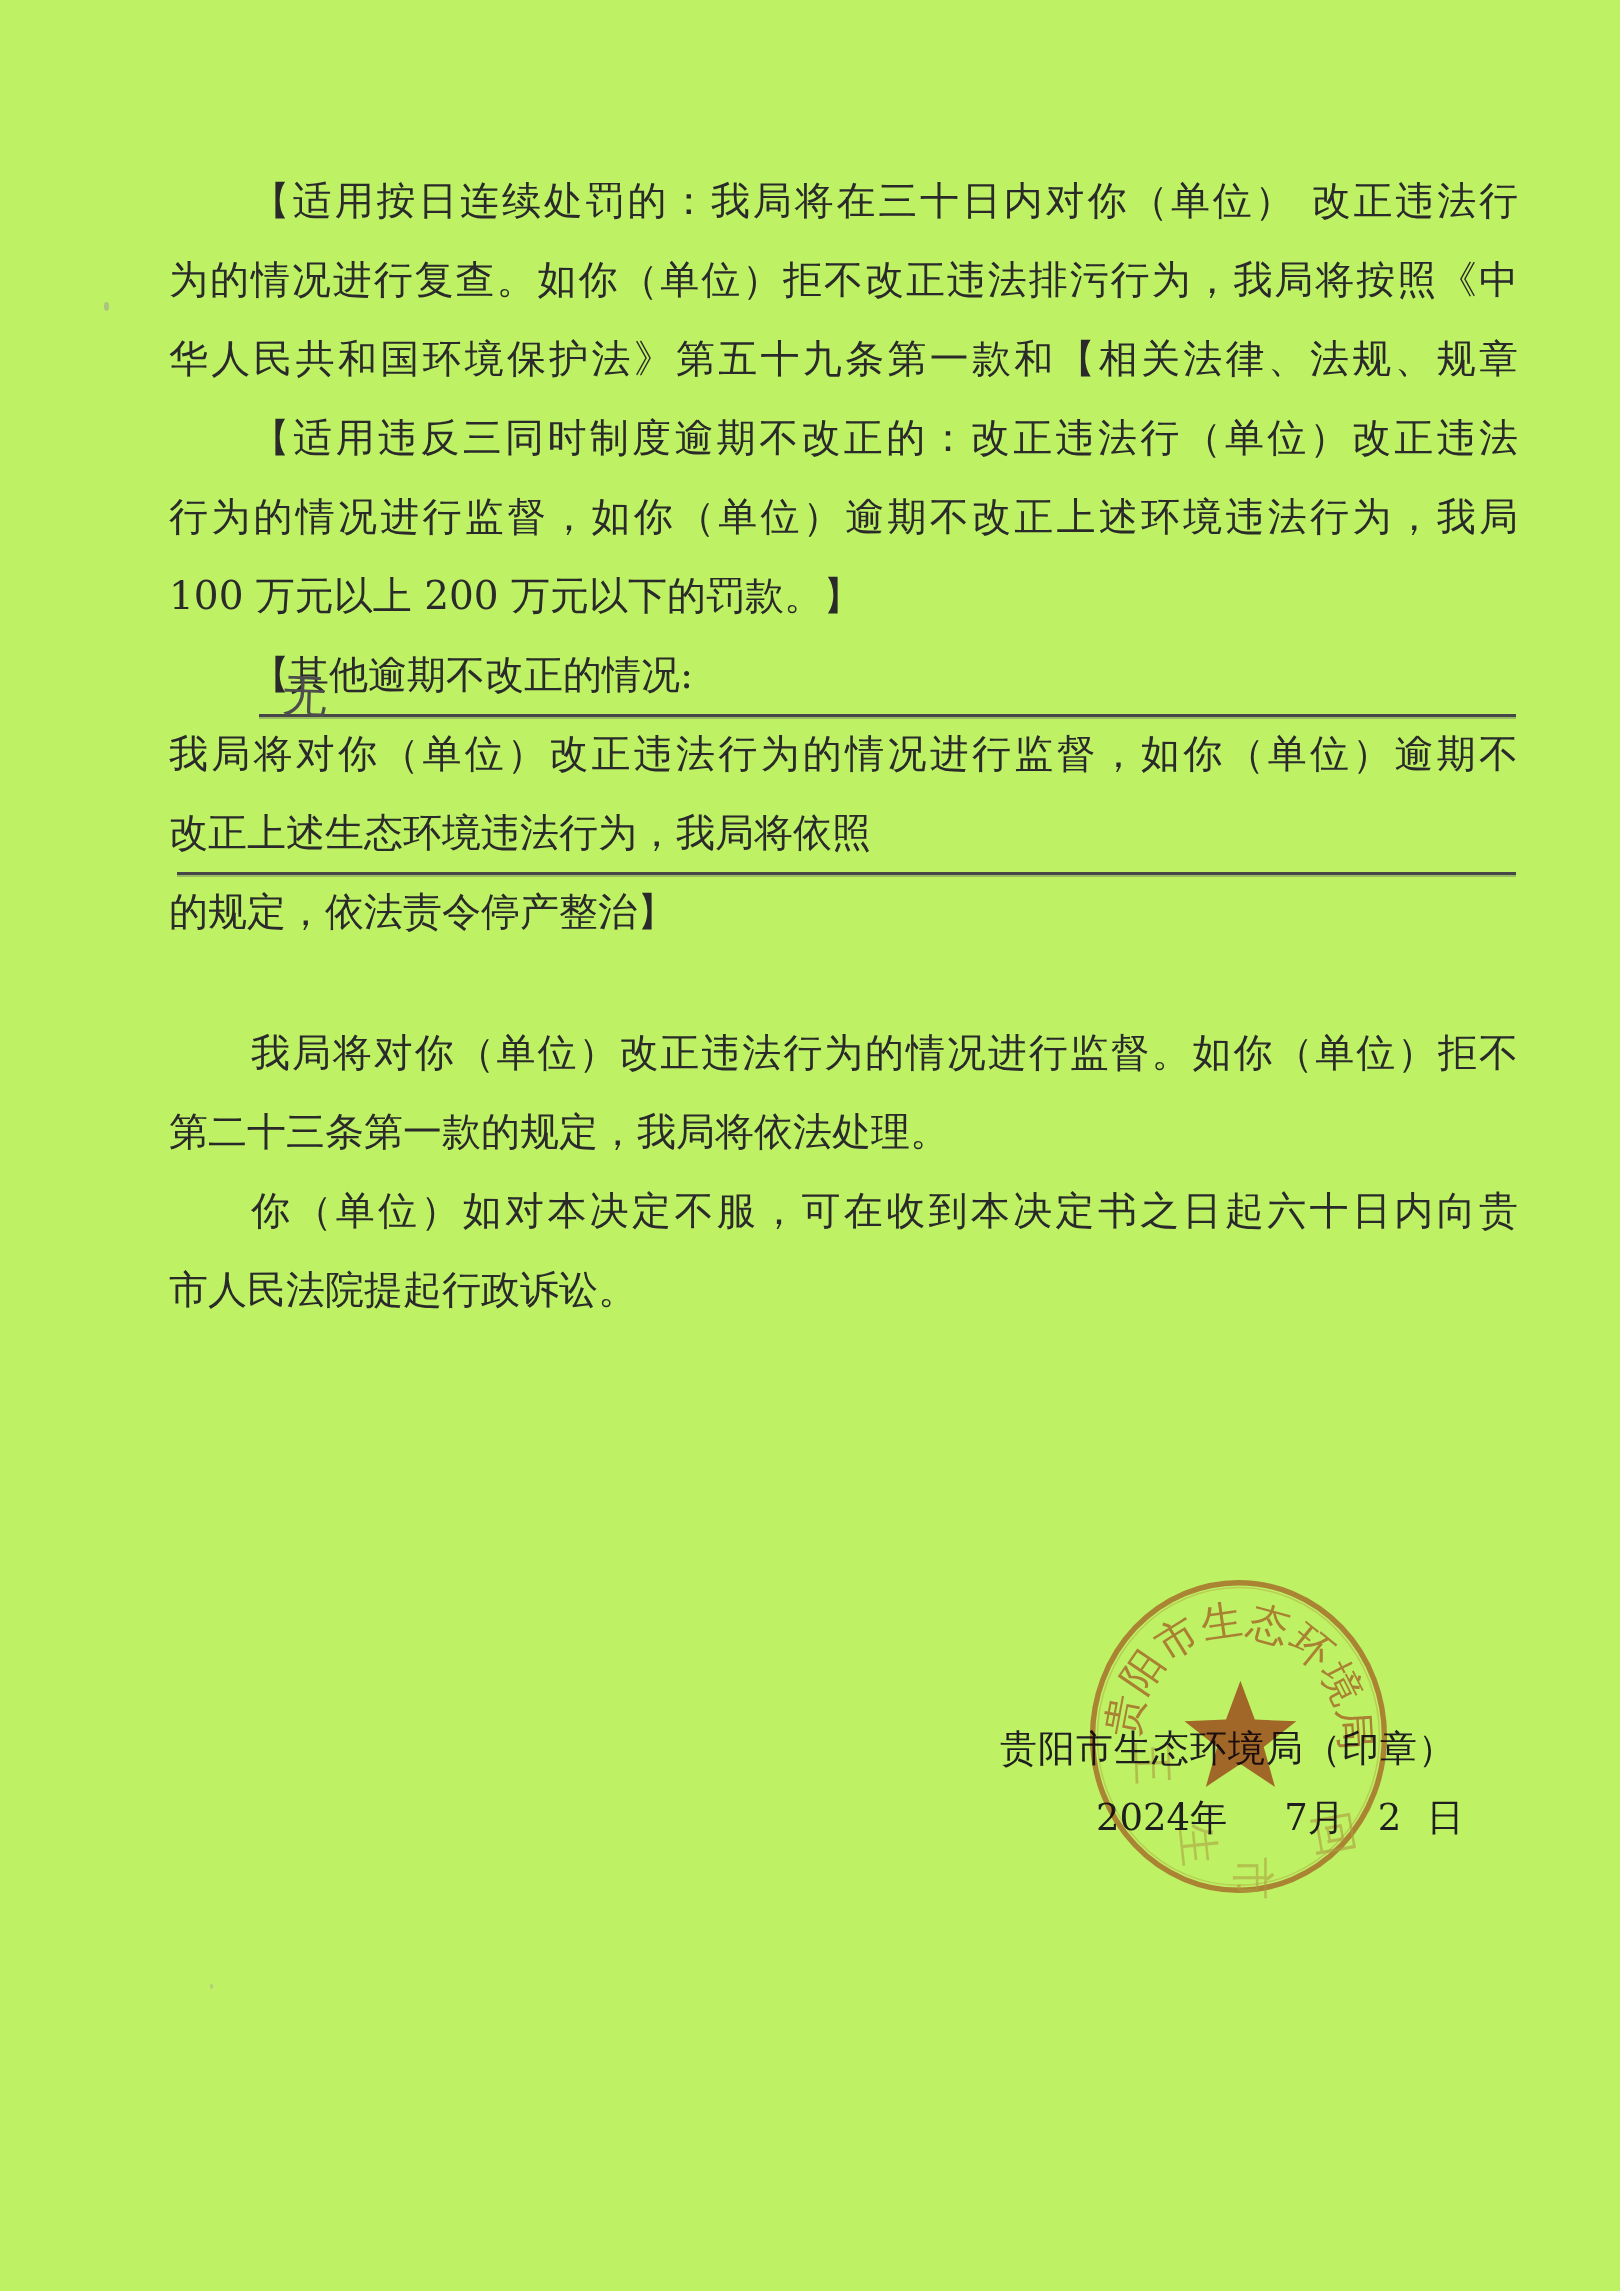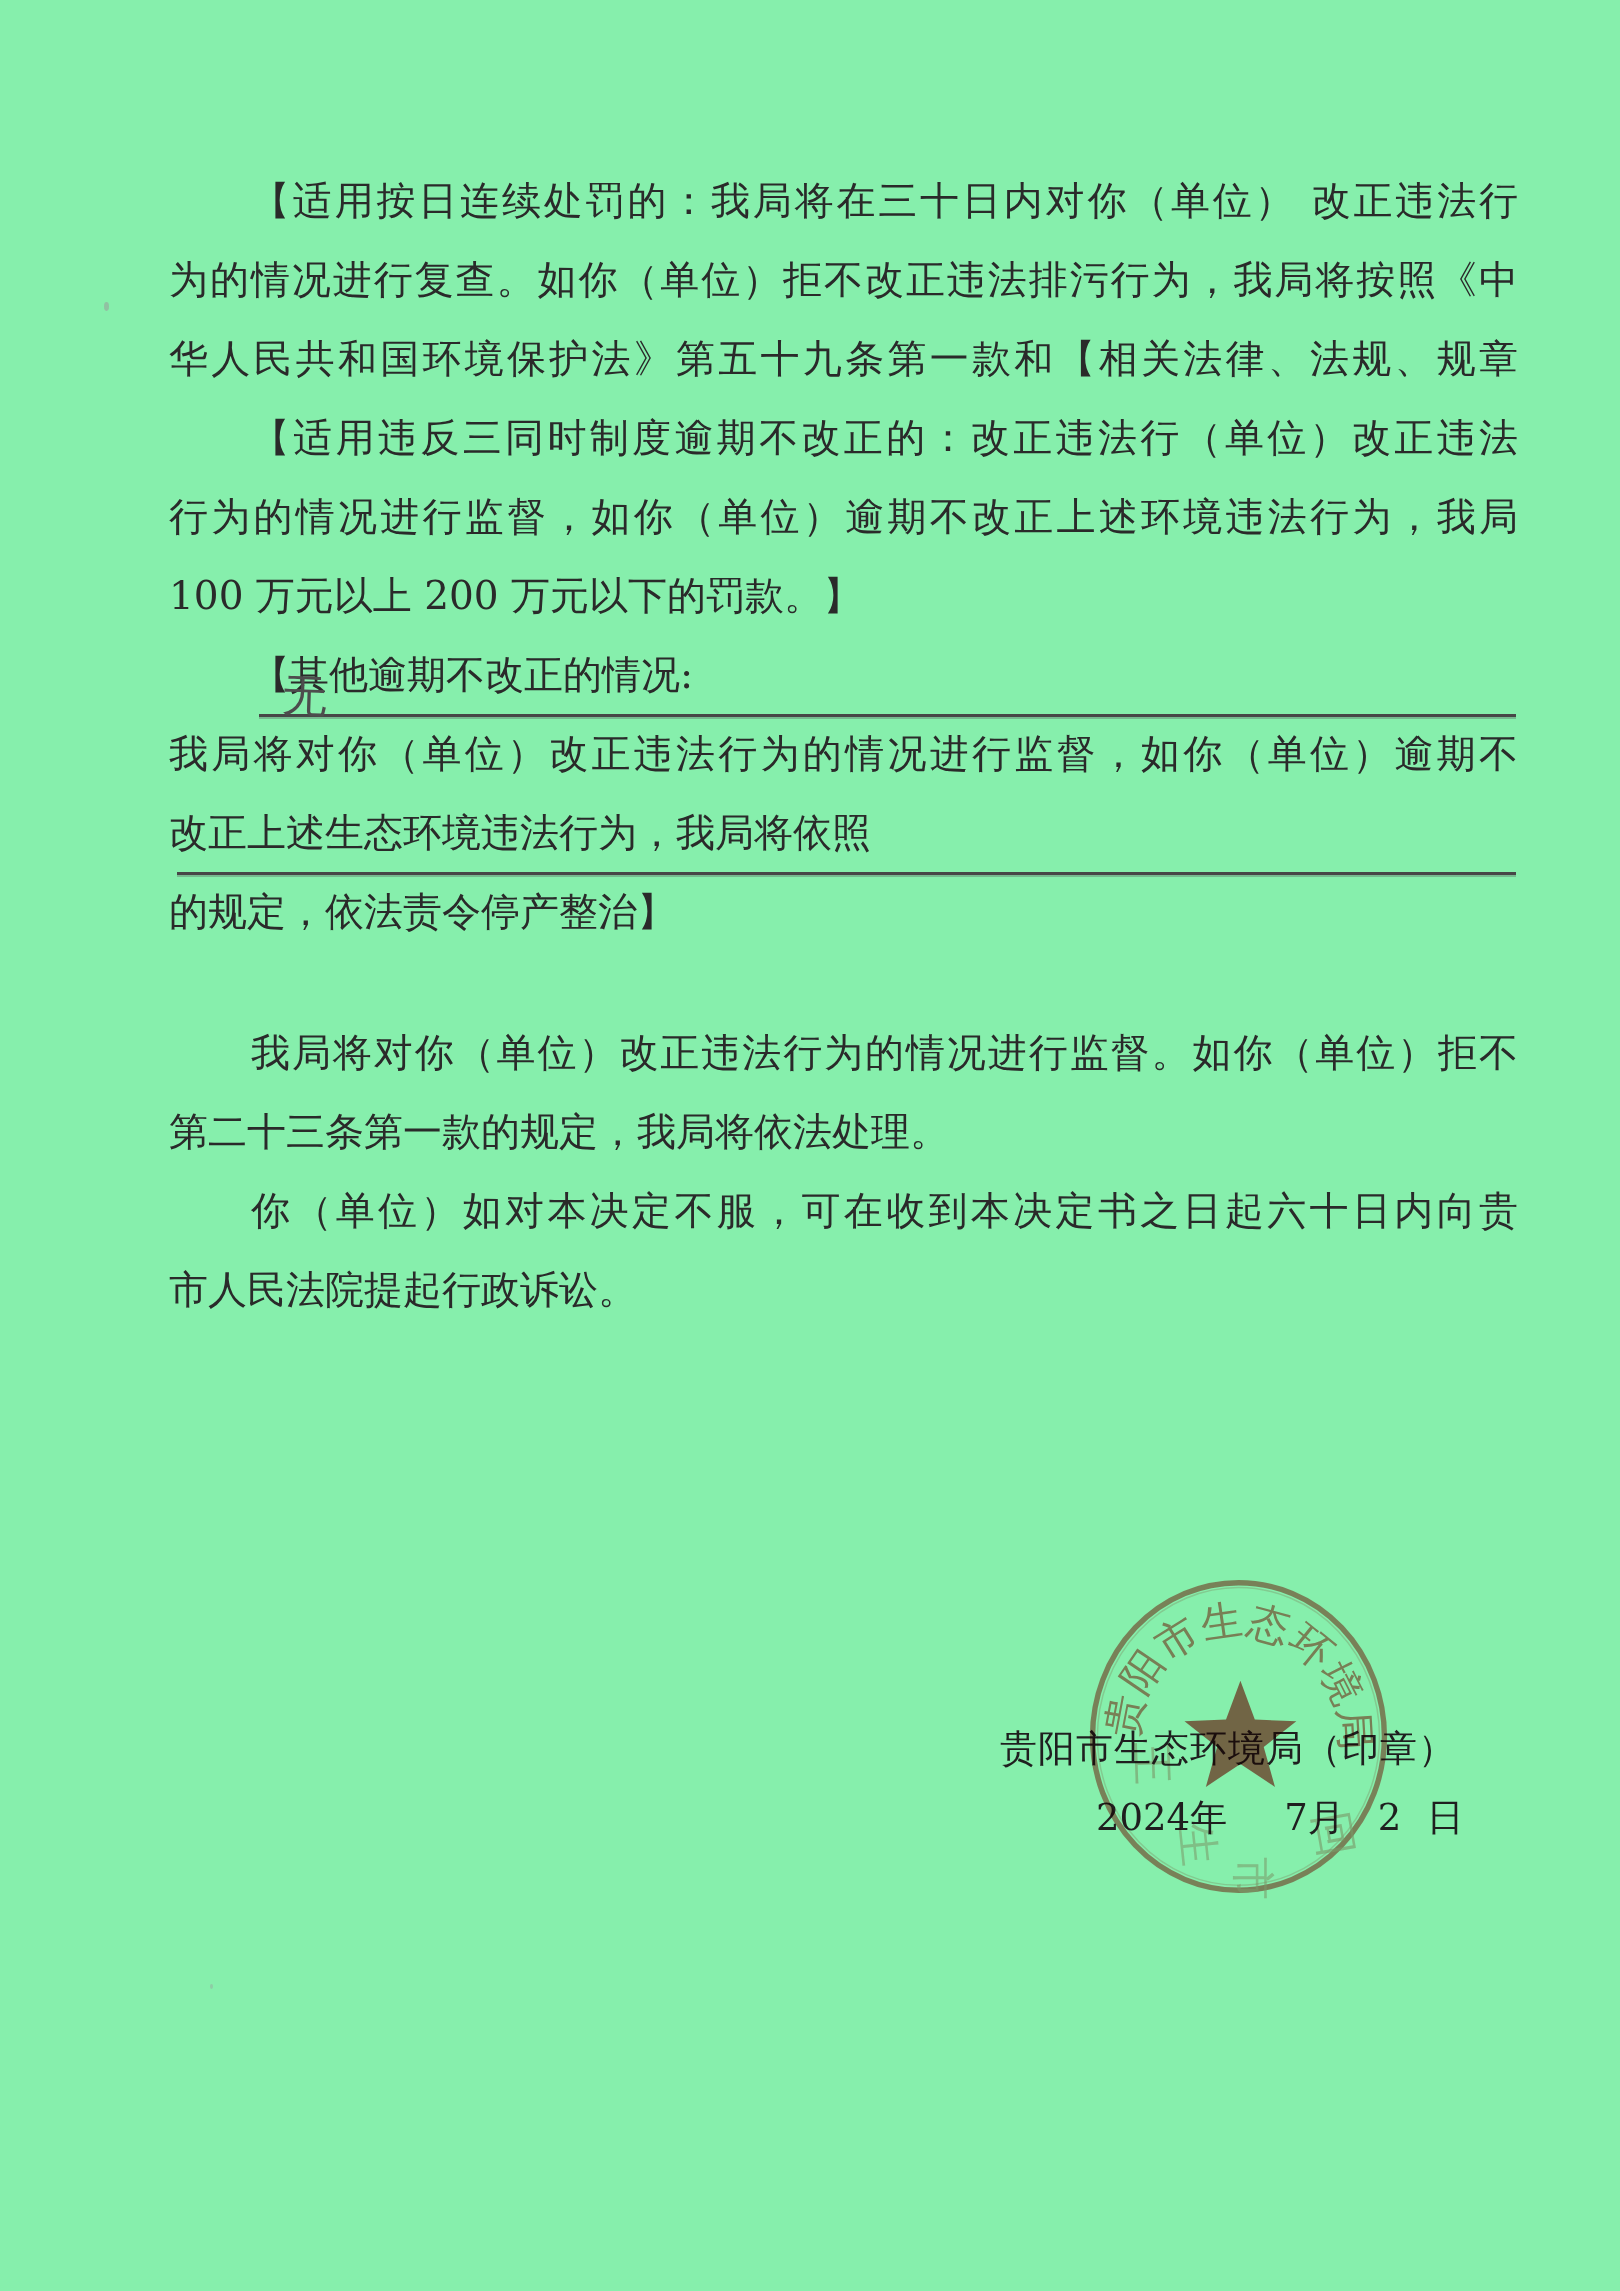--- a/index.html
+++ b/index.html
@@ -1,19 +1,19 @@
 <!DOCTYPE html>
 <html><head>
 <meta charset="utf-8">
 <style>
   html,body{margin:0;padding:0;background:#e8e8e8;}
   .page{
     position:relative;
     width:1620px;height:2292px;
-    background:#86efac;
+    background:#bef264;
     overflow:hidden;
     font-family:"DejaVu Serif","Liberation Serif",serif;
     color:#2a2a2a;
   }
   .content{
     position:absolute;left:169px;top:161px;width:1349px;
     font-size:39px;line-height:79px;letter-spacing:0px;
   }
   .para{margin:0;padding:0;}
   .ln{height:79px;box-sizing:border-box;}

